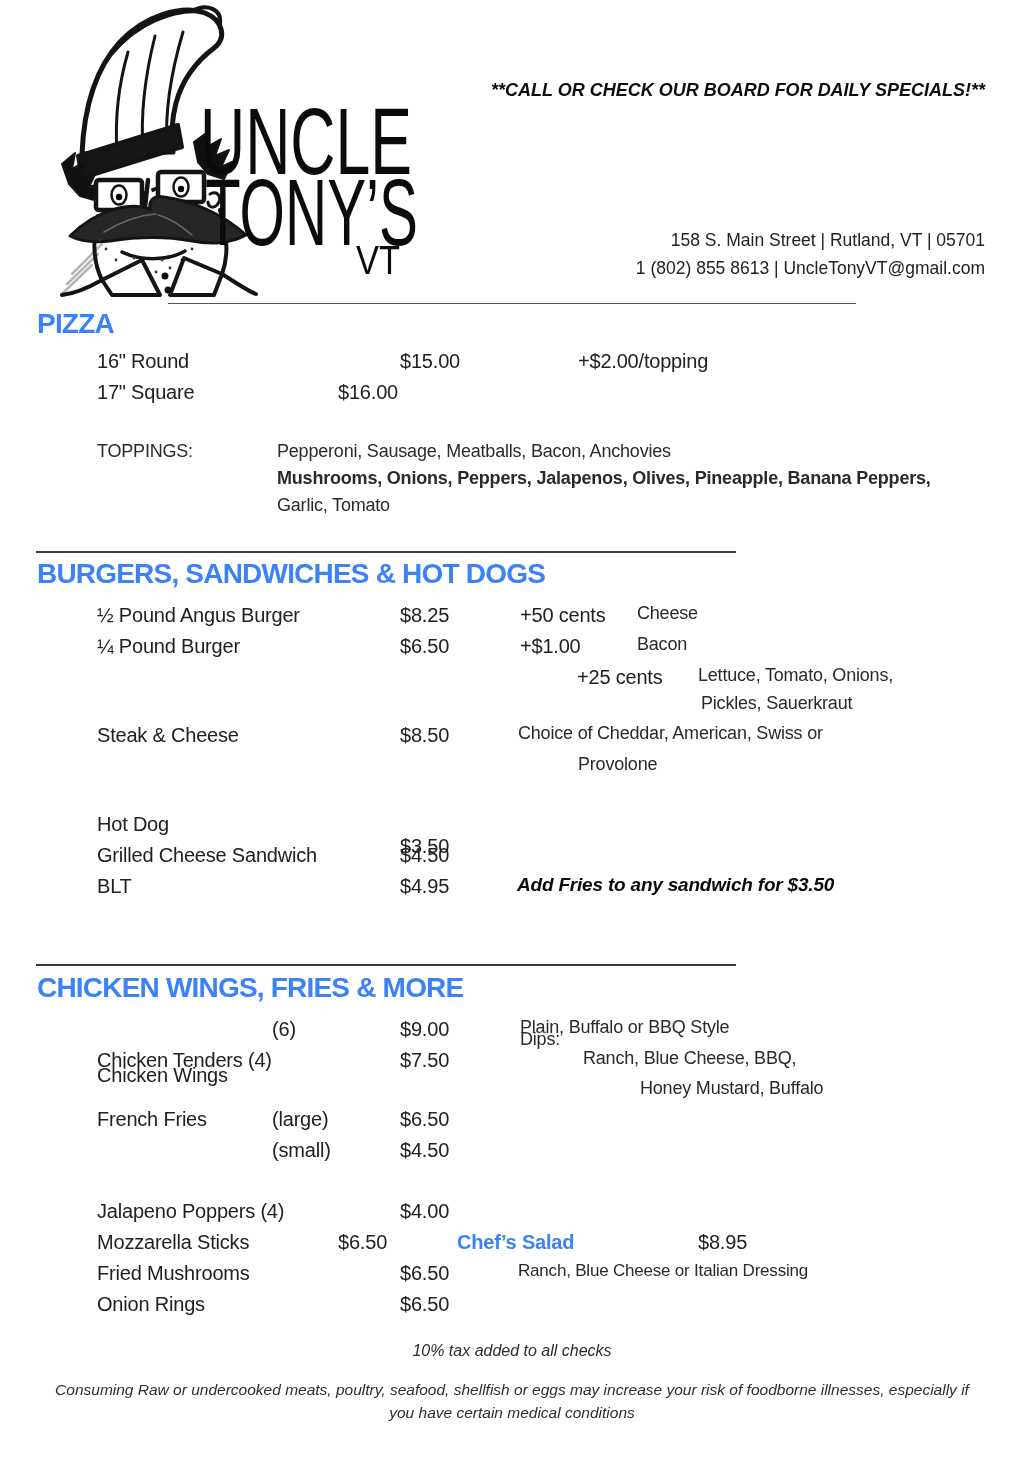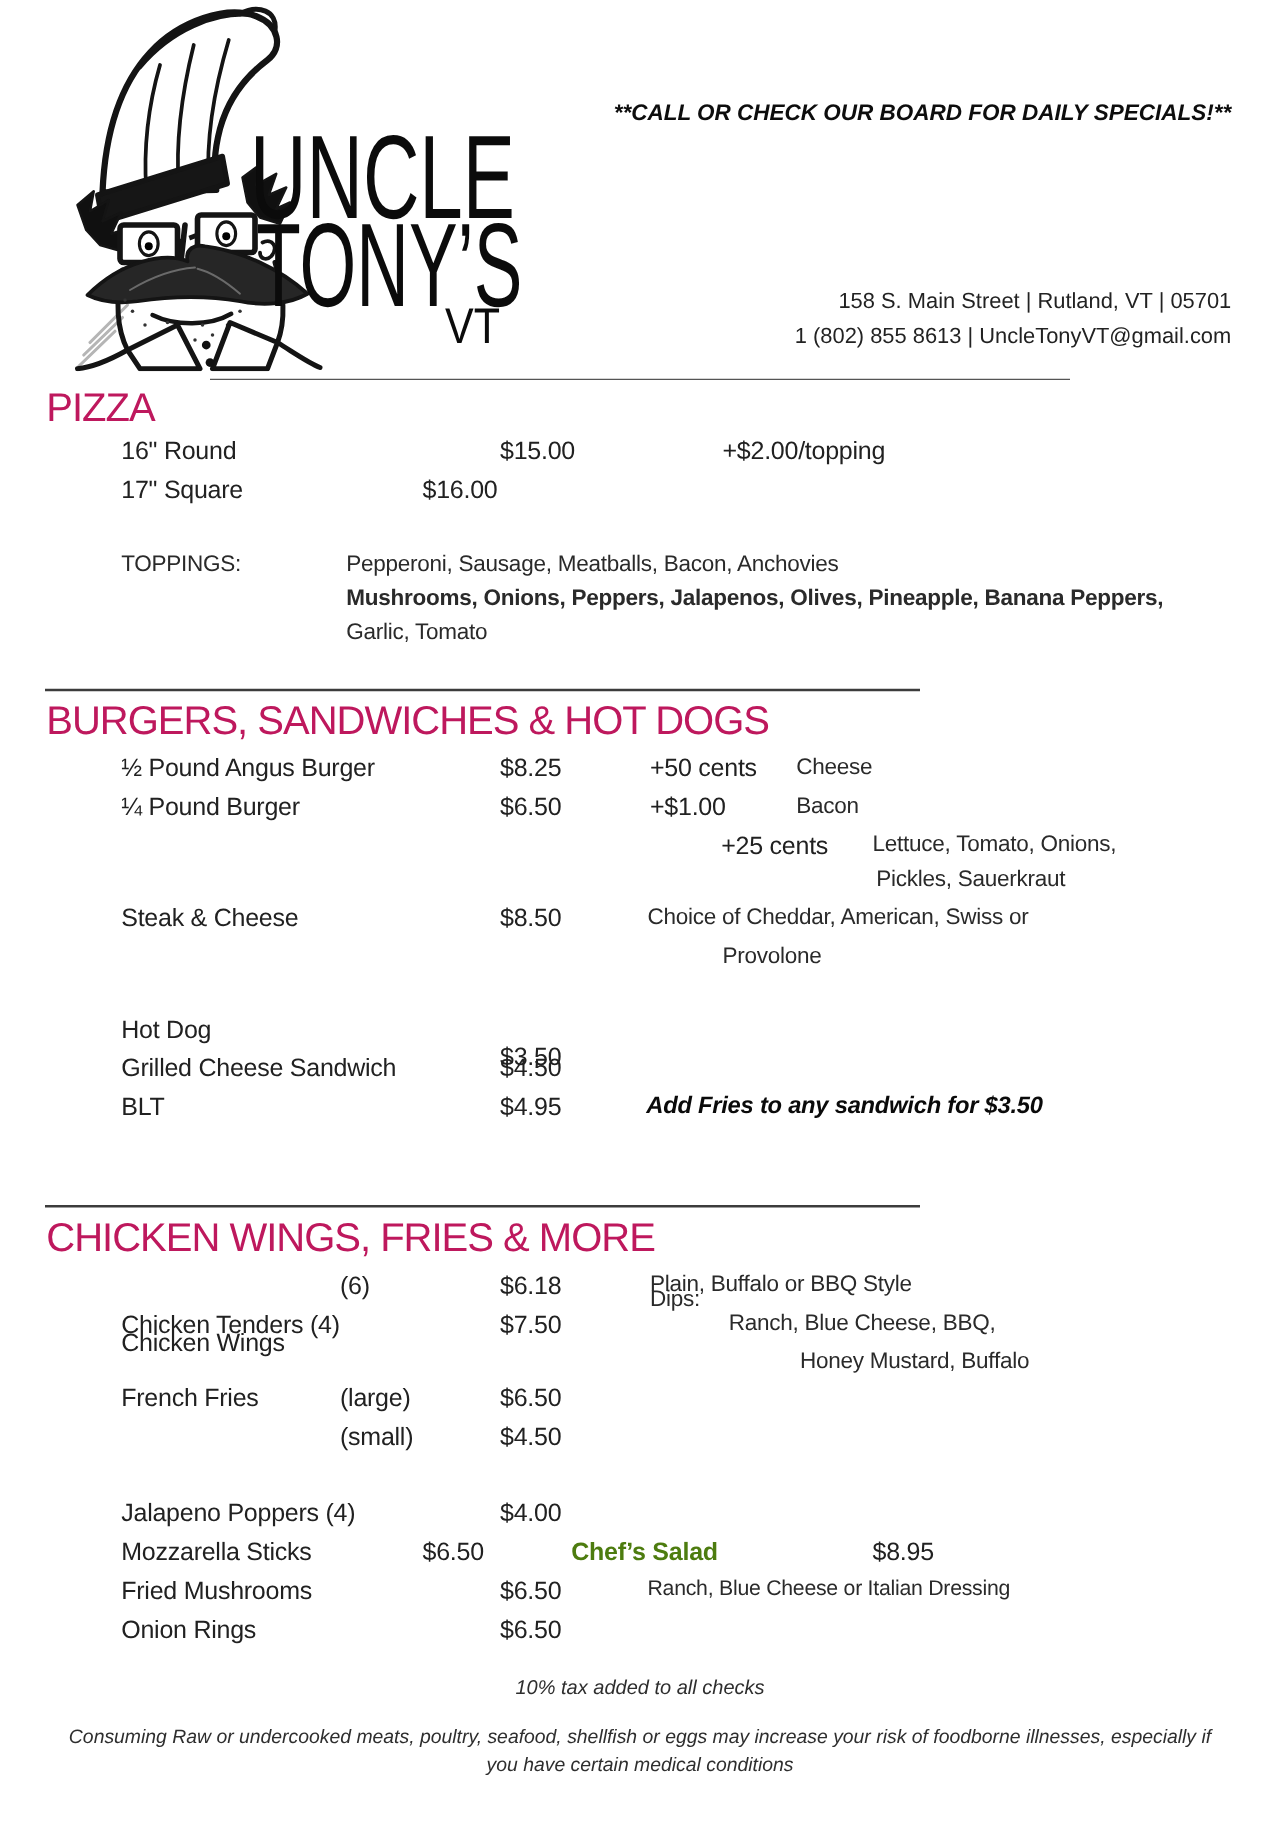--- a/index.html
+++ b/index.html
@@ -14,26 +14,26 @@
   .cell {
     position:absolute;
     white-space:pre;
     font-size:20px;
     line-height:1.2;
     color:#212121;
     letter-spacing:-0.2px;
   }
   .t18 { font-size:18px; color:#2a2a2a; }
   .t17 { font-size:17px; color:#2a2a2a; }
-  .b20 { font-weight:700; color:#4d7c0f; }
+  .b20 { font-weight:700; color:#3b82f6; }
   .bi19 { font-weight:700; font-style:italic; font-size:19px; color:#0a0a0a;text-align:right; }
   .sec-title {
     position:absolute; left:37px;
-    font-weight:400; color:#be185d;
-    font-size:32px; letter-spacing:-0.8px;
+    font-weight:700; color:#3b82f6;
+    font-size:28px; letter-spacing:-0.8px;
     white-space:nowrap;
   }
   #title-pizza { top:308px; }
   #title-burgers { top:558px; }
   #title-chicken { top:972px; }
   .sep { position:absolute; height:0; border-top:2px solid #3c3c3c; }
   #sep1 { left:168px; top:303px; width:688px; border-top-width:1.5px; border-top-color:#555; }
   #sep2 { left:36px;  top:551px; width:700px; }
   #sep3 { left:36px;  top:964px; width:700px; }
   .specials {
@@ -164,21 +164,21 @@
     <span class="cell t18" style="left: 578px; top: 754px;">Provolone</span>
     <span class="cell" style="left: 97px; top: 812px;">Hot Dog</span>
     <span class="cell" style="left: 400px; top: 834px;">$3.50</span>
     <span class="cell" style="left: 97px; top: 843px;">Grilled Cheese Sandwich</span>
     <span class="cell" style="left: 400px; top: 843px;">$4.50</span>
     <span class="cell" style="left: 97px; top: 874px;">BLT</span>
     <span class="cell" style="left: 400px; top: 874px;">$4.95</span>
     <span class="cell bi19" style="left: 517px; top: 874px;">Add Fries to any sandwich for $3.50</span>
     <span class="cell" style="left: 97px; top: 1017px; margin-top: 46px;">Chicken Wings</span>
     <span class="cell" style="left: 272px; top: 1017px;">(6)</span>
-    <span class="cell" style="left: 400px; top: 1017px;">$6.18</span>
+    <span class="cell" style="left: 400px; top: 1017px;">$9.00</span>
     <span class="cell t18" style="left: 520px; top: 1017px;">Plain, Buffalo or BBQ Style</span>
     <span class="cell" style="left: 97px; top: 1048px;">Chicken Tenders (4)</span>
     <span class="cell" style="left: 400px; top: 1048px;">$7.50</span>
     <span class="cell t18" style="left: 520px; top: 1029px;">Dips:</span>
     <span class="cell t18" style="left: 583px; top: 1048px;">Ranch, Blue Cheese, BBQ,</span>
     <span class="cell t18" style="left: 640px; top: 1078px;">Honey Mustard, Buffalo</span>
     <span class="cell" style="left: 97px; top: 1107px;">French Fries</span>
     <span class="cell" style="left: 272px; top: 1107px;">(large)</span>
     <span class="cell" style="left: 400px; top: 1107px;">$6.50</span>
     <span class="cell" style="left: 272px; top: 1138px;">(small)</span>

